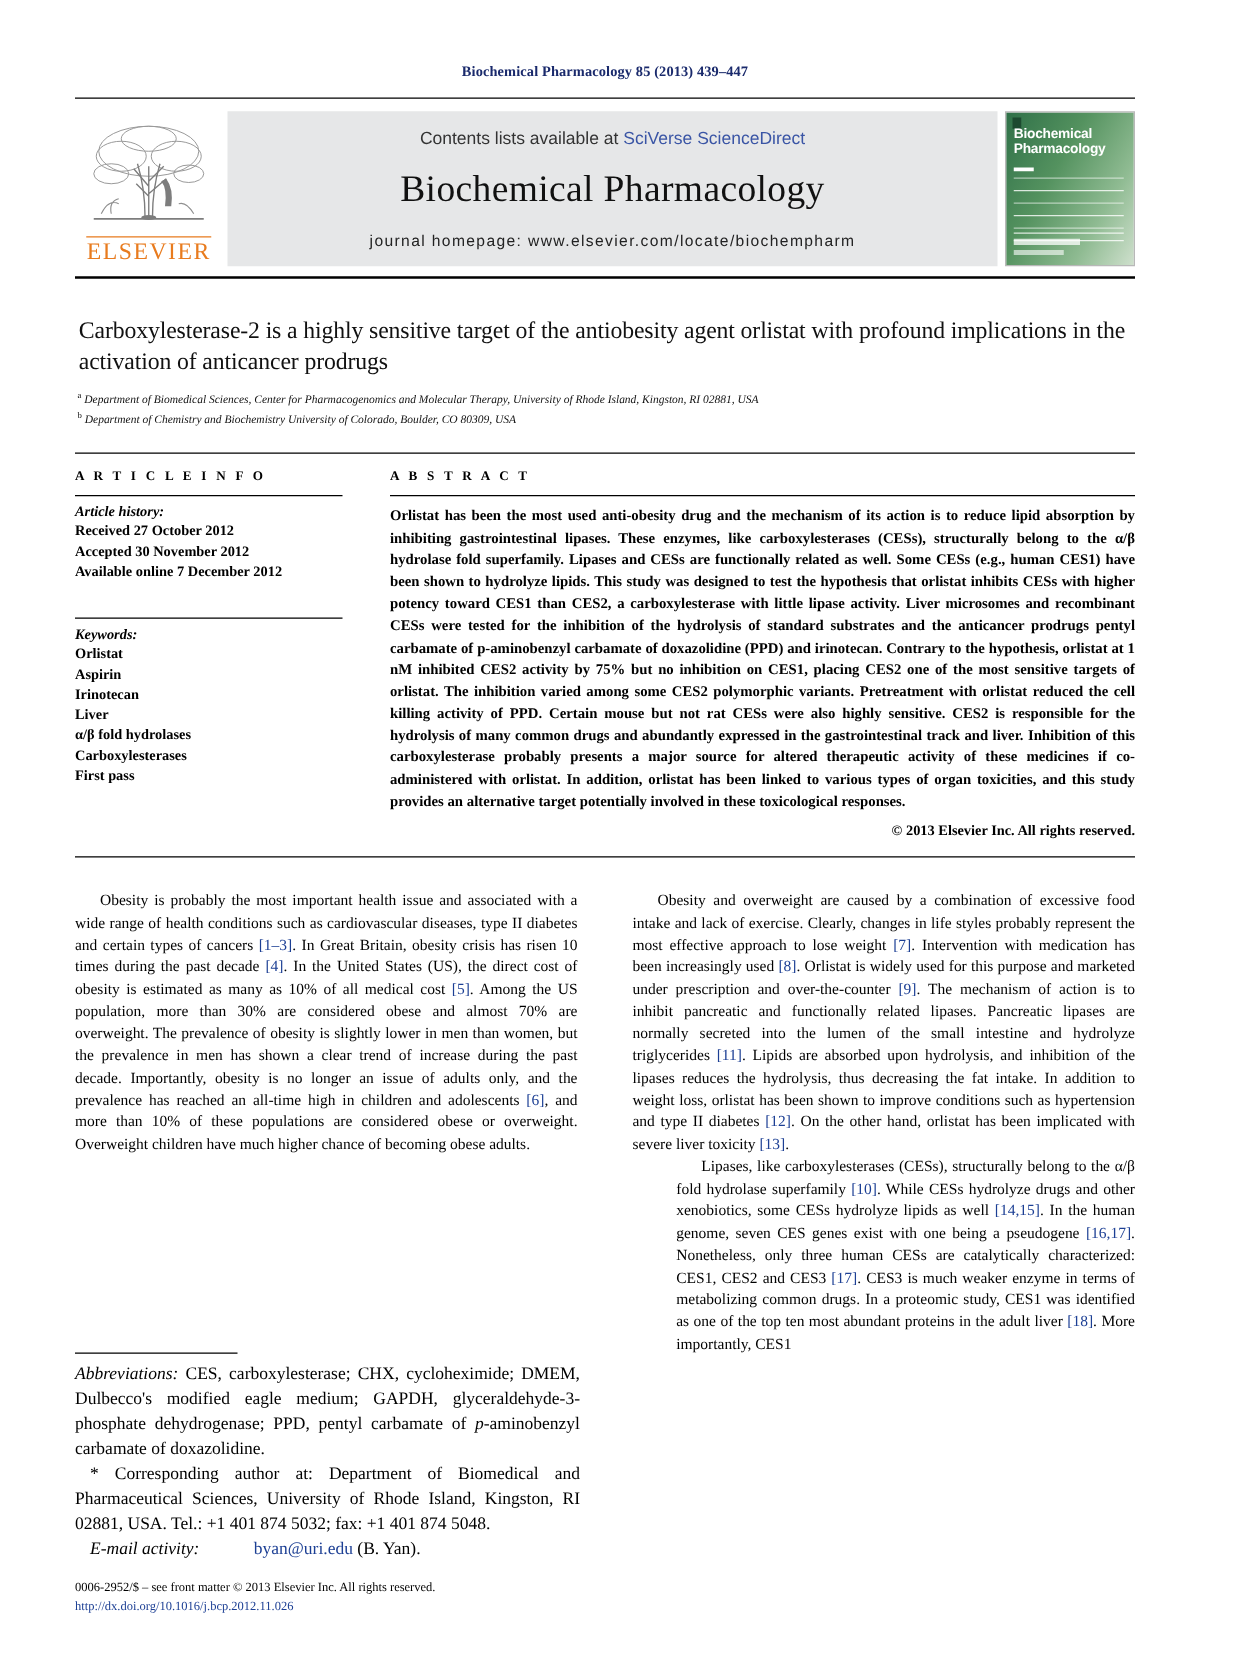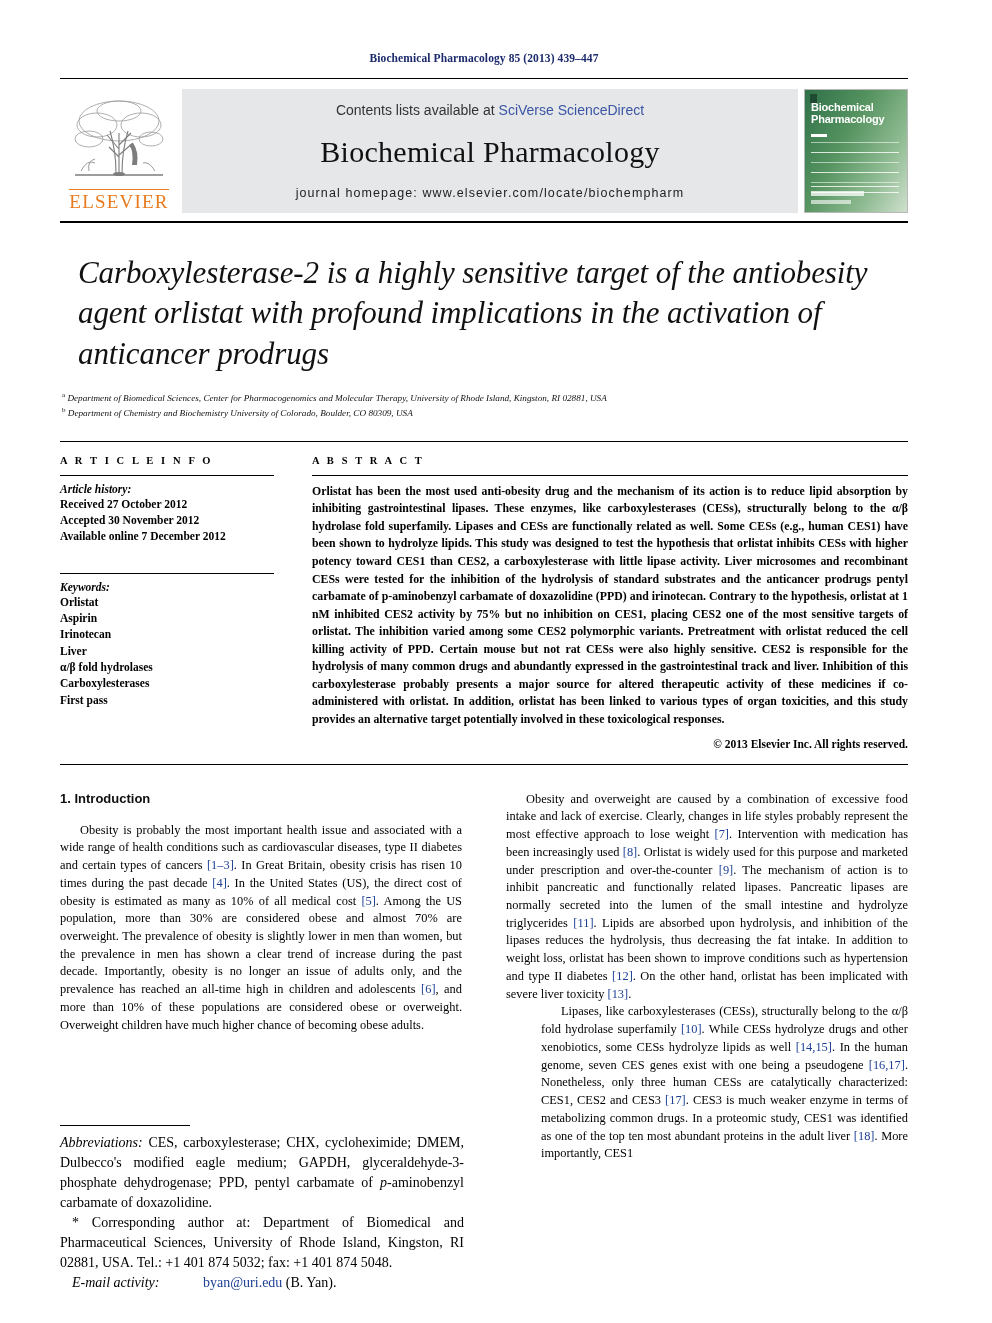--- a/index.html
+++ b/index.html
@@ -112,27 +112,26 @@
   .cover-foot .cf1 { height:1px; background:rgba(255,255,255,0.8); margin-bottom:4px; }
   .cover-foot .cf2 { height:5px; width:60%; background:rgba(255,255,255,0.75); margin-bottom:4px; }
   .cover-foot .cf3 { height:4px; width:46%; background:rgba(255,255,255,0.6); }
 
   .rule-banner-bottom { margin: 8px 60px 0 60px; border-top: 2.2px solid #000; }
 
   
   .titleblock { margin: 30px 62px 0 62px; }
   .art-title {
     font-family: "Liberation Serif", serif;
-    font-size: 31px;
+    font-size: 19px;
     line-height: 1.30;
     color: #111;
     letter-spacing: -0.1px;
-    margin: 16px;
+    margin: 1px;
     font-weight: normal;
-    font-style: italic;
   }
   .authors {
     margin-top: 17px;
     font-family: "Liberation Serif", serif;
     font-size: 16px;
     color: #111;
   }
   .authors sup { font-size: 9.5px; color: #1a2a6c; vertical-align: super; }
   .affil {
     margin-top: 9px;
@@ -335,29 +334,32 @@
       <div class="hair wide"></div>
       <div class="abstract-body">Orlistat has been the most used anti-obesity drug and the mechanism of its action is to reduce lipid absorption by inhibiting gastrointestinal lipases. These enzymes, like carboxylesterases (CESs), structurally belong to the α/β hydrolase fold superfamily. Lipases and CESs are functionally related as well. Some CESs (e.g., human CES1) have been shown to hydrolyze lipids. This study was designed to test the hypothesis that orlistat inhibits CESs with higher potency toward CES1 than CES2, a carboxylesterase with little lipase activity. Liver microsomes and recombinant CESs were tested for the inhibition of the hydrolysis of standard substrates and the anticancer prodrugs pentyl carbamate of p-aminobenzyl carbamate of doxazolidine (PPD) and irinotecan. Contrary to the hypothesis, orlistat at 1 nM inhibited CES2 activity by 75% but no inhibition on CES1, placing CES2 one of the most sensitive targets of orlistat. The inhibition varied among some CES2 polymorphic variants. Pretreatment with orlistat reduced the cell killing activity of PPD. Certain mouse but not rat CESs were also highly sensitive. CES2 is responsible for the hydrolysis of many common drugs and abundantly expressed in the gastrointestinal track and liver. Inhibition of this carboxylesterase probably presents a major source for altered therapeutic activity of these medicines if co-administered with orlistat. In addition, orlistat has been linked to various types of organ toxicities, and this study provides an alternative target potentially involved in these toxicological responses.</div>
       <div class="copyright">© 2013 Elsevier Inc. All rights reserved.</div>
     </div>
   </div>
 
   <div class="rule-abs-bottom"></div>
 
   <div class="body-cols">
     <div class="bcol left">
-      <div class="intro-head">1. Introduction</div>
       <p class="bodytext">Obesity is probably the most important health issue and associated with a wide range of health conditions such as cardiovascular diseases, type II diabetes and certain types of cancers <span class="ref">[1–3]</span>. In Great Britain, obesity crisis has risen 10 times during the past decade <span class="ref">[4]</span>. In the United States (US), the direct cost of obesity is estimated as many as 10% of all medical cost <span class="ref">[5]</span>. Among the US population, more than 30% are considered obese and almost 70% are overweight. The prevalence of obesity is slightly lower in men than women, but the prevalence in men has shown a clear trend of increase during the past decade. Importantly, obesity is no longer an issue of adults only, and the prevalence has reached an all-time high in children and adolescents <span class="ref">[6]</span>, and more than 10% of these populations are considered obese or overweight. Overweight children have much higher chance of becoming obese adults.</p>
     </div>
     <div class="bcol right">
       <p class="bodytext">Obesity and overweight are caused by a combination of excessive food intake and lack of exercise. Clearly, changes in life styles probably represent the most effective approach to lose weight <span class="ref">[7]</span>. Intervention with medication has been increasingly used <span class="ref">[8]</span>. Orlistat is widely used for this purpose and marketed under prescription and over-the-counter <span class="ref">[9]</span>. The mechanism of action is to inhibit pancreatic and functionally related lipases. Pancreatic lipases are normally secreted into the lumen of the small intestine and hydrolyze triglycerides <span class="ref">[11]</span>. Lipids are absorbed upon hydrolysis, and inhibition of the lipases reduces the hydrolysis, thus decreasing the fat intake. In addition to weight loss, orlistat has been shown to improve conditions such as hypertension and type II diabetes <span class="ref">[12]</span>. On the other hand, orlistat has been implicated with severe liver toxicity <span class="ref">[13]</span>.</p>
       <p class="bodytext">Lipases, like carboxylesterases (CESs), structurally belong to the α/β fold hydrolase superfamily <span class="ref">[10]</span>. While CESs hydrolyze drugs and other xenobiotics, some CESs hydrolyze lipids as well <span class="ref">[14,15]</span>. In the human genome, seven CES genes exist with one being a pseudogene <span class="ref">[16,17]</span>. Nonetheless, only three human CESs are catalytically characterized: CES1, CES2 and CES3 <span class="ref">[17]</span>. CES3 is much weaker enzyme in terms of metabolizing common drugs. In a proteomic study, CES1 was identified as one of the top ten most abundant proteins in the adult liver <span class="ref">[18]</span>. More importantly, CES1</p>
     </div>
   </div>
 
   <div class="footnotes">
     <div class="fn-rule"></div>
     <p class="fn"><i>Abbreviations:</i> CES, carboxylesterase; CHX, cycloheximide; DMEM, Dulbecco's modified eagle medium; GAPDH, glyceraldehyde-3-phosphate dehydrogenase; PPD, pentyl carbamate of <i>p</i>-aminobenzyl carbamate of doxazolidine.</p>
     <p class="fn indent">* Corresponding author at: Department of Biomedical and Pharmaceutical Sciences, University of Rhode Island, Kingston, RI 02881, USA. Tel.: +1 401 874 5032; fax: +1 401 874 5048.</p>
     <p class="fn indent"><i>E-mail activity:</i> <span class="lnk">byan@uri.edu</span> (B. Yan).</p>
+    <div class="issn-block">
+      <div>0006-2952/$ – see front matter © 2013 Elsevier Inc. All rights reserved.</div>
+      <div class="doi">http://dx.doi.org/10.1016/j.bcp.2012.11.026</div>
+    </div>
   </div>
 
 </div>
 
 </body></html>

